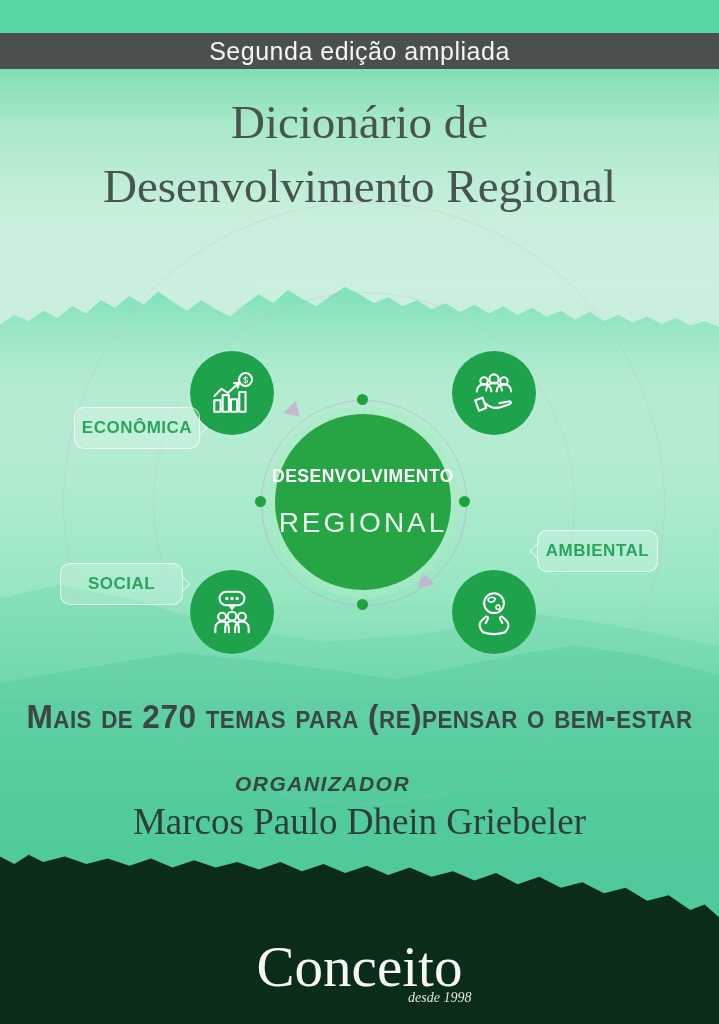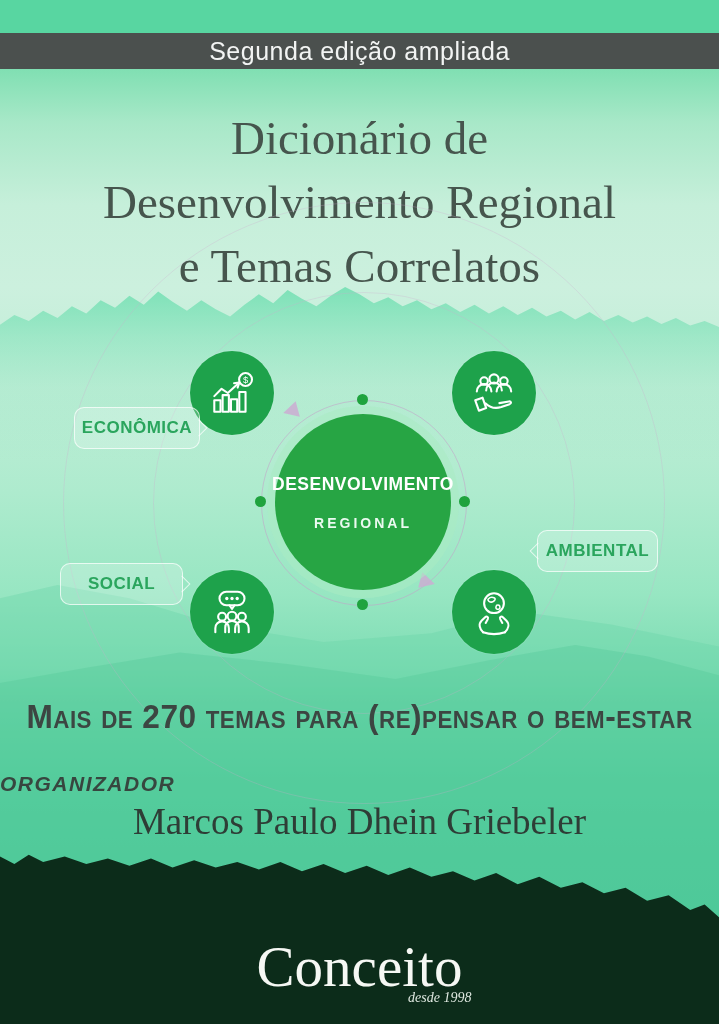--- a/index.html
+++ b/index.html
@@ -18,21 +18,21 @@
   .abs{position:absolute;}
 
   
   .top-bar{left:0;top:33px;width:719px;height:36px;background:#4b504e;
     display:flex;align-items:center;justify-content:center;}
   .top-bar span{color:#f2f4f3;font-size:25px;letter-spacing:.5px;}
 
   
   .title{left:0;top:90px;width:719px;text-align:center;
     font-family:"Liberation Serif", serif;color:#46554d;
-    font-size:47px;line-height:64px;font-weight:500;margin-top:16px;}
+    font-size:47px;line-height:64px;font-weight:500;}
 
   
   .ridge{left:0;top:284px;width:719px;height:740px;pointer-events:none;
     background:linear-gradient(180deg, rgba(118,224,180,.95) 0%, rgba(118,224,180,.5) 7%,
       rgba(118,224,180,.15) 14%, rgba(118,224,180,0) 24%);
     clip-path:polygon(0 5.5%,2% 4.2%,4% 5%,6% 3.6%,8% 4.6%,10% 3%,12% 4%,14% 2.2%,16% 3.2%,
       18% 1.6%,20% 2.8%,22% 1%,24% 2.4%,26% 3.6%,28% 2.2%,30% 3.4%,32% 4.4%,34% 2.8%,36% 1.4%,
       38% 2.6%,40% .8%,42% 2%,44% 3%,46% 1.6%,48% .4%,50% 1.4%,52% 2.6%,54% 1.8%,56% 3%,
       58% 2.2%,60% 3.4%,62% 2.6%,64% 3.8%,66% 2.8%,68% 4%,70% 3%,72% 4.2%,74% 3.2%,76% 4.4%,
       78% 3.6%,80% 4.8%,82% 3.8%,84% 5%,86% 4.2%,88% 5.2%,90% 4.4%,92% 5.4%,94% 4.6%,96% 5.6%,
@@ -50,21 +50,21 @@
   
   .faint-ring{border:1px solid rgba(205,170,205,.28);border-radius:50%;pointer-events:none;}
   .ring{left:261px;top:400px;width:204px;height:204px;border:1px solid rgba(195,160,200,.55);
     border-radius:50%;}
   .halo{left:267px;top:406px;width:192px;height:192px;border-radius:50%;
     background:rgba(170,235,195,.55);}
   .center-circle{left:275px;top:414px;width:176px;height:176px;border-radius:50%;
     background:#27a544;display:flex;flex-direction:column;align-items:center;justify-content:center;
     color:#ffffff;text-align:center;}
   .center-circle .l1{font-size:17.5px;font-weight:bold;letter-spacing:.5px;}
-  .center-circle .l2{font-size:14px;font-weight:700;letter-spacing:3px;margin-top:20px;color:#eafaf0;}
+  .center-circle .l2{font-size:28px;font-weight:400;letter-spacing:3px;margin-top:20px;color:#eafaf0;}
   .dot{width:11px;height:11px;border-radius:50%;background:#1fa33e;}
   .arrow-nw{left:283px;top:403px;width:0;height:0;border-top:8px solid transparent;
     border-bottom:8px solid transparent;border-right:15px solid rgba(203,173,210,.85);
     transform:rotate(-15deg);}
   .arrow-se{left:420px;top:574px;width:0;height:0;border-top:8px solid transparent;
     border-bottom:8px solid transparent;border-left:15px solid rgba(203,173,210,.85);
     transform:rotate(15deg);}
   .badge{width:84px;height:84px;border-radius:50%;background:#1ea24b;
     display:flex;align-items:center;justify-content:center;box-shadow:0 0 0 1px rgba(255,255,255,.08);}
   .label-box{height:40px;border:1px solid rgba(255,255,255,.7);border-radius:10px;
@@ -73,21 +73,21 @@
   .tail{position:absolute;width:11px;height:11px;top:14px;}
   .tail.right{right:-6px;border-top:1px solid rgba(255,255,255,.7);
     border-right:1px solid rgba(255,255,255,.7);transform:rotate(45deg);}
   .tail.left{left:-6px;border-left:1px solid rgba(255,255,255,.7);
     border-bottom:1px solid rgba(255,255,255,.7);transform:rotate(45deg);}
 
   
   .tagline{left:0;top:697px;width:719px;text-align:center;white-space:nowrap;
     font-variant:small-caps;font-weight:bold;font-size:34px;color:#3c4642;
     transform:scaleX(.93);transform-origin:center;letter-spacing:.5px;}
-  .organizer-role{left:0;top:772px;width:645px;text-align:left;font-style:italic;
+  .organizer-role{left:0;top:772px;width:645px;text-align:center;font-style:italic;
     font-weight:bold;font-size:21px;letter-spacing:1.5px;color:#37463f;}
   .organizer-name{left:0;top:800px;width:719px;text-align:center;
     font-family:"Liberation Serif", serif;font-size:37px;color:#2e3d36;}
   .pub-1{left:0;top:898px;width:719px;text-align:center;color:#f6f8f4;
     font-family:"Liberation Serif", serif;font-size:43px;line-height:1;}
   .pub-2{left:0;top:938px;width:719px;text-align:center;color:#f6f8f4;
     font-family:"Liberation Serif", serif;font-size:57px;line-height:1;}
   .pub-since{left:408px;top:990px;color:#dfe8e0;font-family:"Liberation Serif", serif;
     font-style:italic;font-size:14px;}
   svg .st{stroke:#fff;stroke-width:2;fill:none;stroke-linecap:round;stroke-linejoin:round;}
@@ -102,21 +102,20 @@
   <div class="abs hillB"></div>
   <div class="abs treeline"></div>
 
   <div class="abs top-bar">
     <span>Segunda edição ampliada</span>
   </div>
 
   <div class="abs title">
     <div>Dicionário de</div>
     <div>Desenvolvimento Regional</div>
-    <div>e Temas Correlatos</div>
   </div>
 
   <div class="abs faint-ring" style="left:153px;top:292px;width:420px;height:420px;"></div>
   <div class="abs faint-ring" style="left:63px;top:202px;width:600px;height:600px;"></div>
   <div class="abs ring"></div>
   <div class="abs dot" style="left:357px;top:394px;"></div>
   <div class="abs dot" style="left:357px;top:599px;"></div>
   <div class="abs dot" style="left:255px;top:496px;"></div>
   <div class="abs dot" style="left:459px;top:496px;"></div>
   <div class="abs arrow-nw"></div>

